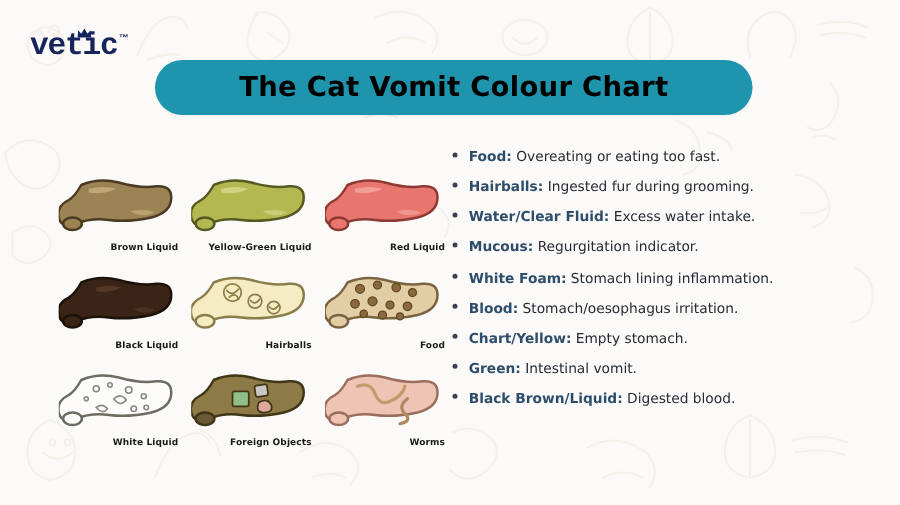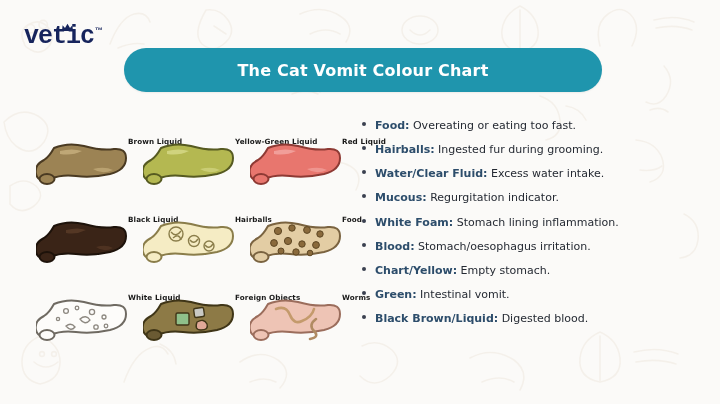--- a/index.html
+++ b/index.html
@@ -26,28 +26,28 @@
   .logo-crown{position:absolute;left:36.5px;top:-6.5px;}
 
   
   .title-pill{
     position:absolute;left:124px;top:48px;width:478px;height:44px;
     background:#1f95ad;border-radius:24px;
     display:flex;align-items:center;justify-content:center;
     box-shadow:0 1px 2px rgba(0,0,0,.06);
   }
   .title-text{
-    color:#ffffff;font-size:16px;font-weight:bold;letter-spacing:.2px;
+    color:#000000;font-size:22px;font-weight:bold;letter-spacing:.2px;
     font-family:"DejaVu Sans",sans-serif;
   }
 
   
   .grid{position:absolute;left:36px;top:136px;width:320px;}
   .grid-row{display:flex;}
-  .cell{width:107px;height:78px;display:flex;flex-direction:row;align-items:flex-start;}
+  .cell{width:107px;height:78px;display:flex;flex-direction:column;align-items:flex-end;}
   .cell-art{width:100px;height:56px;display:flex;align-items:center;justify-content:center;}
   .cell-art svg{display:block;}
   .cell-label{
     font-size:7.2px;font-weight:bold;color:#1a1a1a;letter-spacing:.1px;
     margin-top:1px;text-align:center;white-space:nowrap;
     font-family:"DejaVu Sans",sans-serif;
   }
 
   
   .list{position:absolute;left:362px;top:120px;width:350px;}

